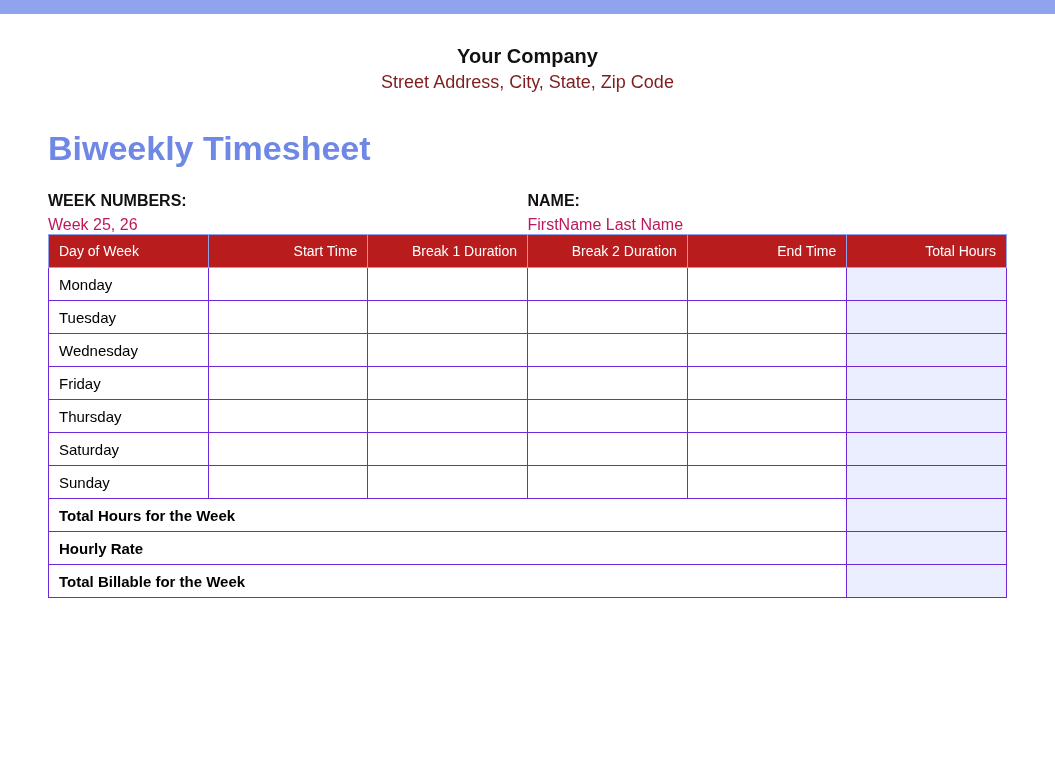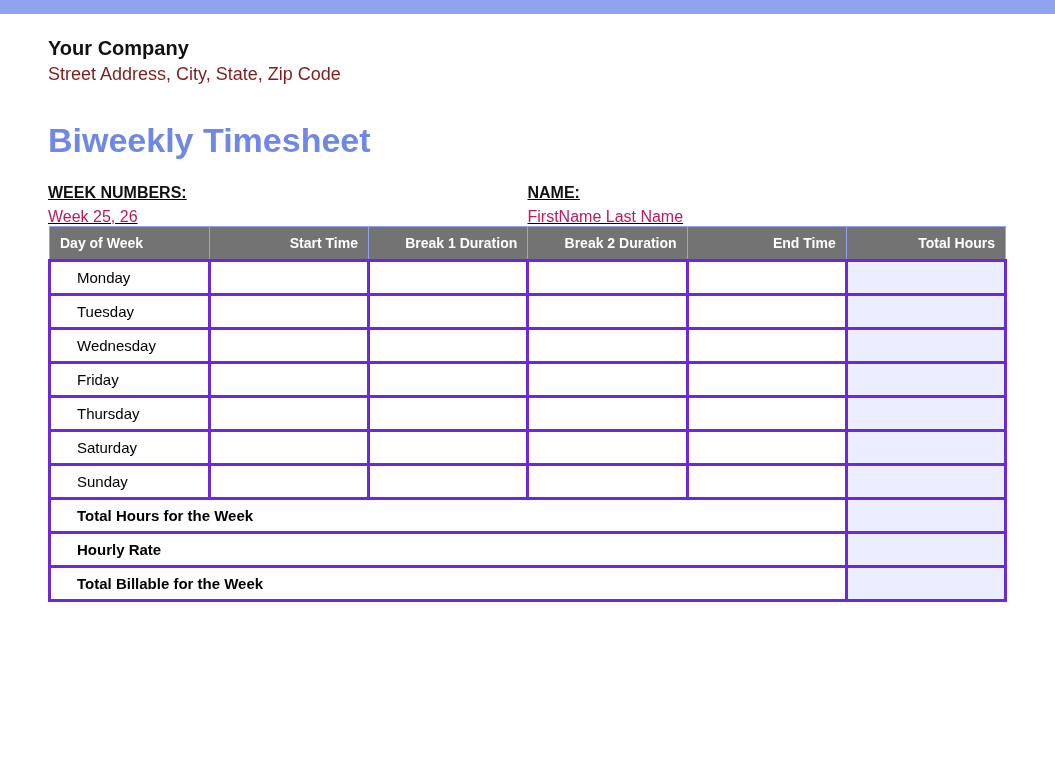--- a/index.html
+++ b/index.html
@@ -14,22 +14,22 @@
     }
     .top-bar {
       width: 100%;
       height: 14px;
       background: #8fa3ee;
     }
     .content {
       padding: 0 48px;
     }
     .company-block {
-      text-align: left;
-      margin-top: 23px;
+      text-align: center;
+      margin-top: 31px;
     }
     .company-name {
       font-weight: 700;
       font-size: 20px;
       color: #111;
     }
     .company-address {
       font-size: 18px;
       color: #7f1d1d;
       margin-top: 4px;
@@ -39,21 +39,20 @@
       font-weight: 700;
       color: #6f88e6;
       margin-top: 36px;
     }
     .info-row {
       display: flex;
       margin-top: 24px;
     }
     .info-col {
       flex: 0 0 50%;
-      text-decoration: underline;
     }
     .info-label {
       font-weight: 700;
       font-size: 16px;
       color: #111;
     }
     .info-value {
       font-size: 16px;
       color: #be185d;
       margin-top: 6px;
@@ -63,34 +62,34 @@
       font-weight: 700;
       color: #111;
       margin-top: 52px;
       margin-bottom: 22px;
     }
     table {
       width: 100%;
       border-collapse: collapse;
     }
     th {
-      background: #737373;
+      background: #b91c1c;
       color: #fff;
-      font-weight: 700;
+      font-weight: 400;
       font-size: 14px;
       padding: 8px 10px;
       border: 1px solid #8fa3ee;
       text-align: left;
     }
     th.right {
       text-align: right;
     }
     td {
-      border: 3px solid #6d28d9;
-      padding: 7px 26px;
+      border: 1px solid #6d28d9;
+      padding: 7px 10px;
       font-size: 15px;
       height: 33px;
       vertical-align: middle;
     }
     td.day-label {
       text-align: left;
     }
     td.tint {
       background: #eaeefe;
     }

